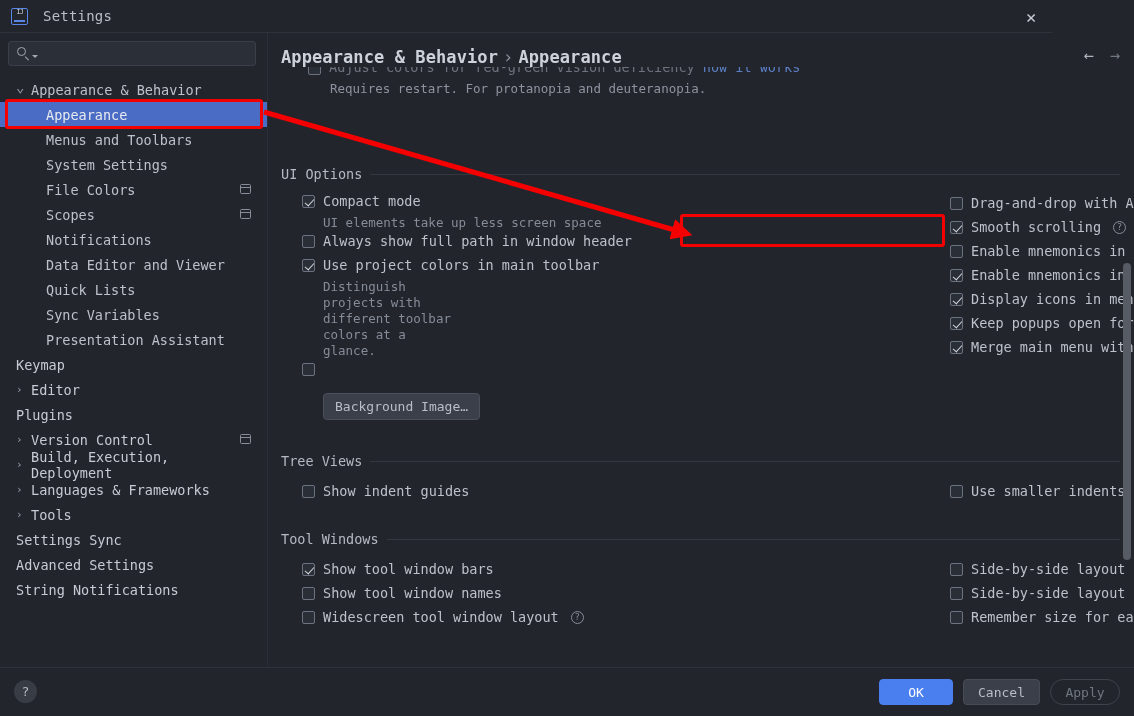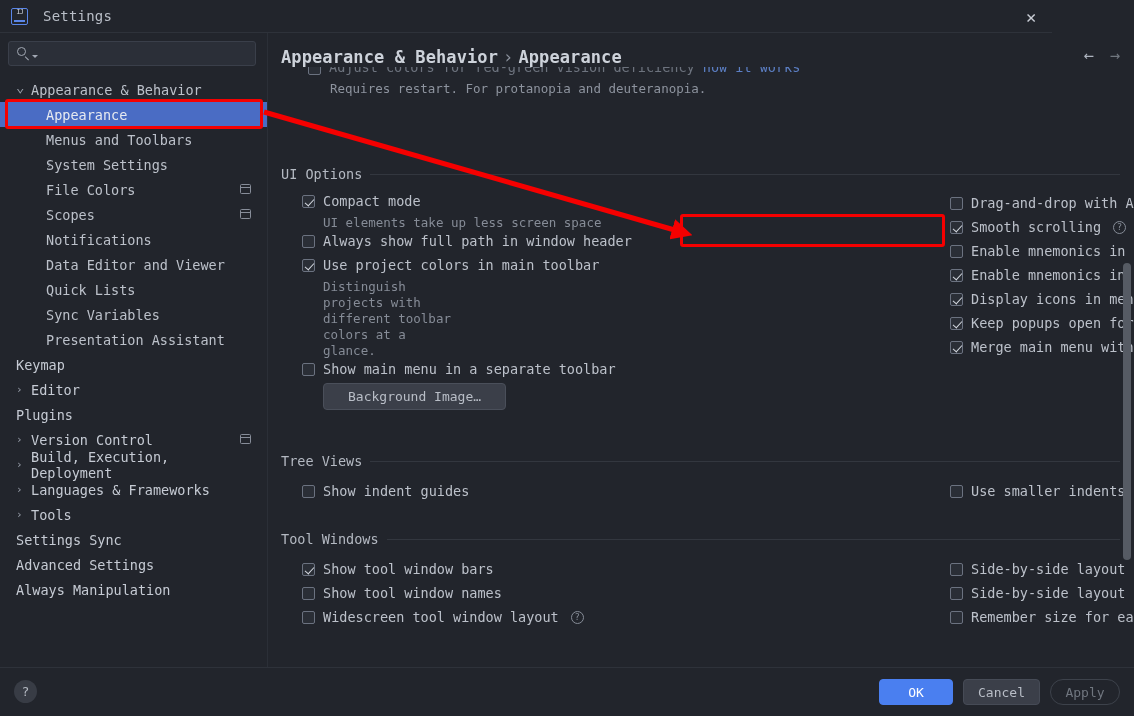--- a/index.html
+++ b/index.html
@@ -175,22 +175,22 @@
   .sub {
     font-size: 12.5px; color: #868c97; line-height: 16px;
     padding-left: 21px; white-space: normal;
   }
   .q-icon {
     width: 13px; height: 13px; border: 1.2px solid #868c97; border-radius: 50%;
     font-size: 9px; color: #868c97; text-align: center; line-height: 11px;
     margin-top: 4px; margin-left: 4px; flex: none;
   }
   .btn-bg {
-    margin-left: 21px;
-    display: inline-block; padding: 5px 24px;
+    margin-top: 10px; margin-left: 21px;
+    display: inline-block; padding: 5px 11px;
     background: #3b3f49; border: 1px solid #4a4f5a; border-radius: 4px;
     font-size: 13px; color: #b9bec7; cursor: pointer;
   }
 
   
   .vscroll {
     position: absolute; right: 3px; width: 8px;
     background: #565b64; border-radius: 4px;
   }
 
@@ -322,21 +322,21 @@
           <span class="arrow">›</span>
           <span>Tools</span>
         </div>
         <div class="tree-row depth0 bold">
           <span>Settings Sync</span>
         </div>
         <div class="tree-row depth0 bold">
           <span>Advanced Settings</span>
         </div>
         <div class="tree-row depth0 bold">
-          <span>Always Manipulation</span>
+          <span>String Notifications</span>
         </div>
       </div>
   </div>
 
   <div class="main">
     <div class="breadcrumb">
       <span>Appearance &amp; Behavior</span><span class="sep">›</span><span>Appearance</span>
     </div>
     <div class="nav-arrows">
       <span class="nav-arrow nav-back">←</span>
@@ -364,21 +364,20 @@
             <span class="cb checked"></span>
             <span class="lbl">Compact mode</span>
           </div><div class="sub">UI elements take up less screen space</div><div class="opt">
             <span class="cb"></span>
             <span class="lbl">Always show full path in window header</span>
           </div><div class="opt">
             <span class="cb checked"></span>
             <span class="lbl">Use project colors in main toolbar</span>
           </div><div class="sub" style="max-width: 150px;">Distinguish projects with different toolbar colors at a glance.</div><div class="opt">
             <span class="cb"></span>
-            <span class="lbl">Show main menu in a separate toolbar</span>
           </div><div class="btn-bg">Background Image…</div></div>
       <div class="col" id="ui-right" style="left:682px; top:130px; width:430px">
           <div class="opt">
             <span class="cb"></span>
             <span class="lbl">Drag-and-drop with Alt pressed only</span>
           </div>
           <div class="opt">
             <span class="cb checked"></span>
             <span class="lbl">Smooth scrolling</span>
             <span class="q-icon">?</span>

